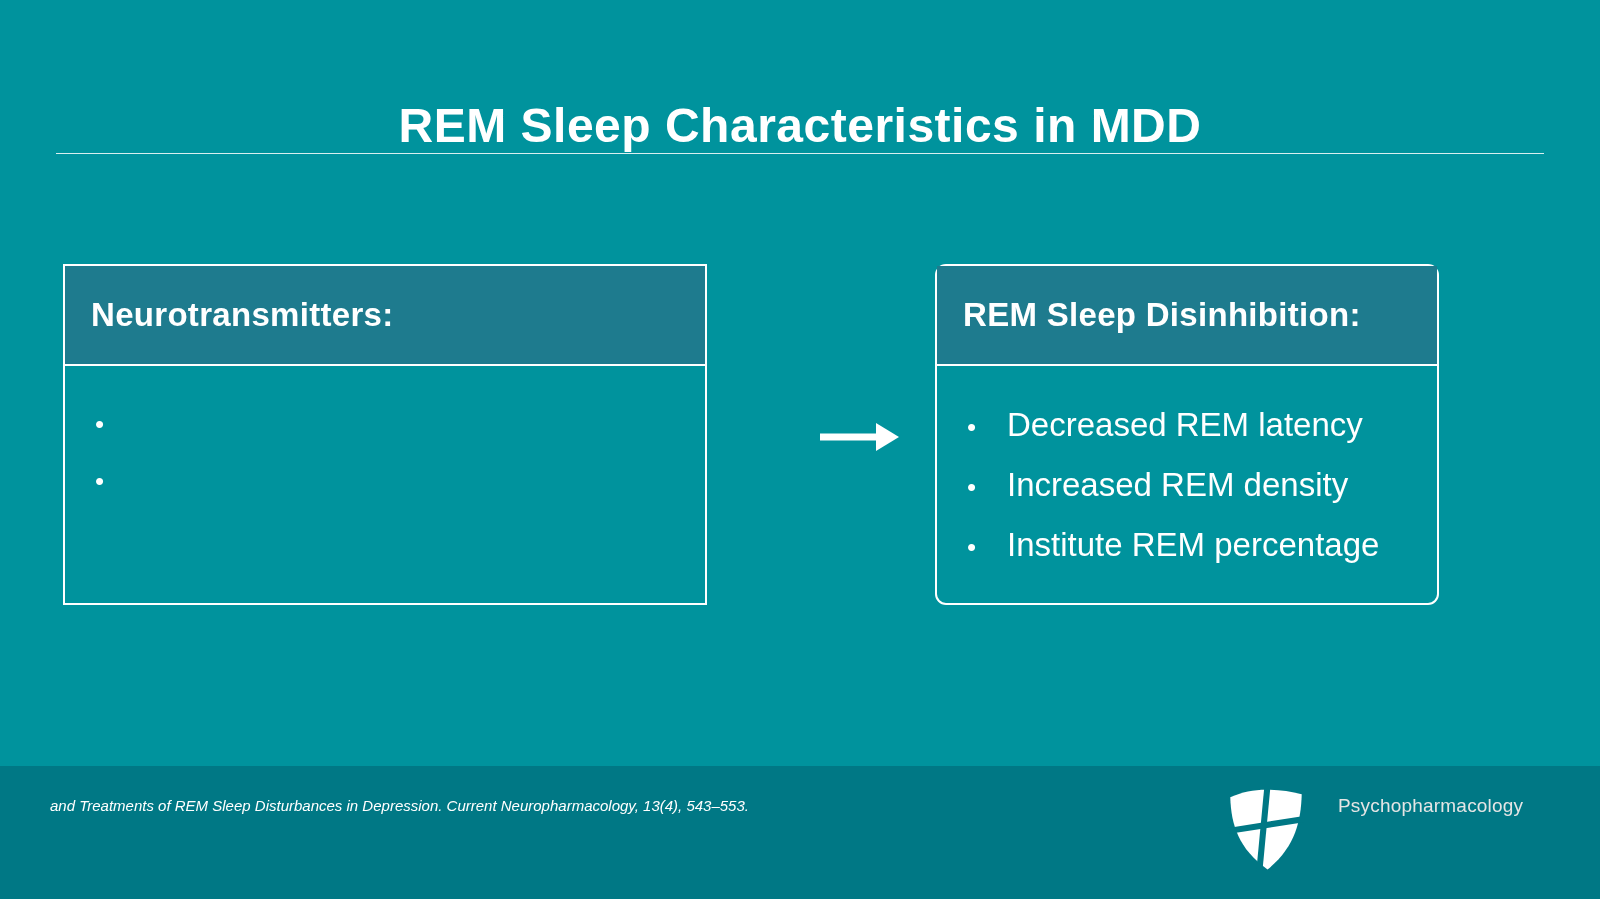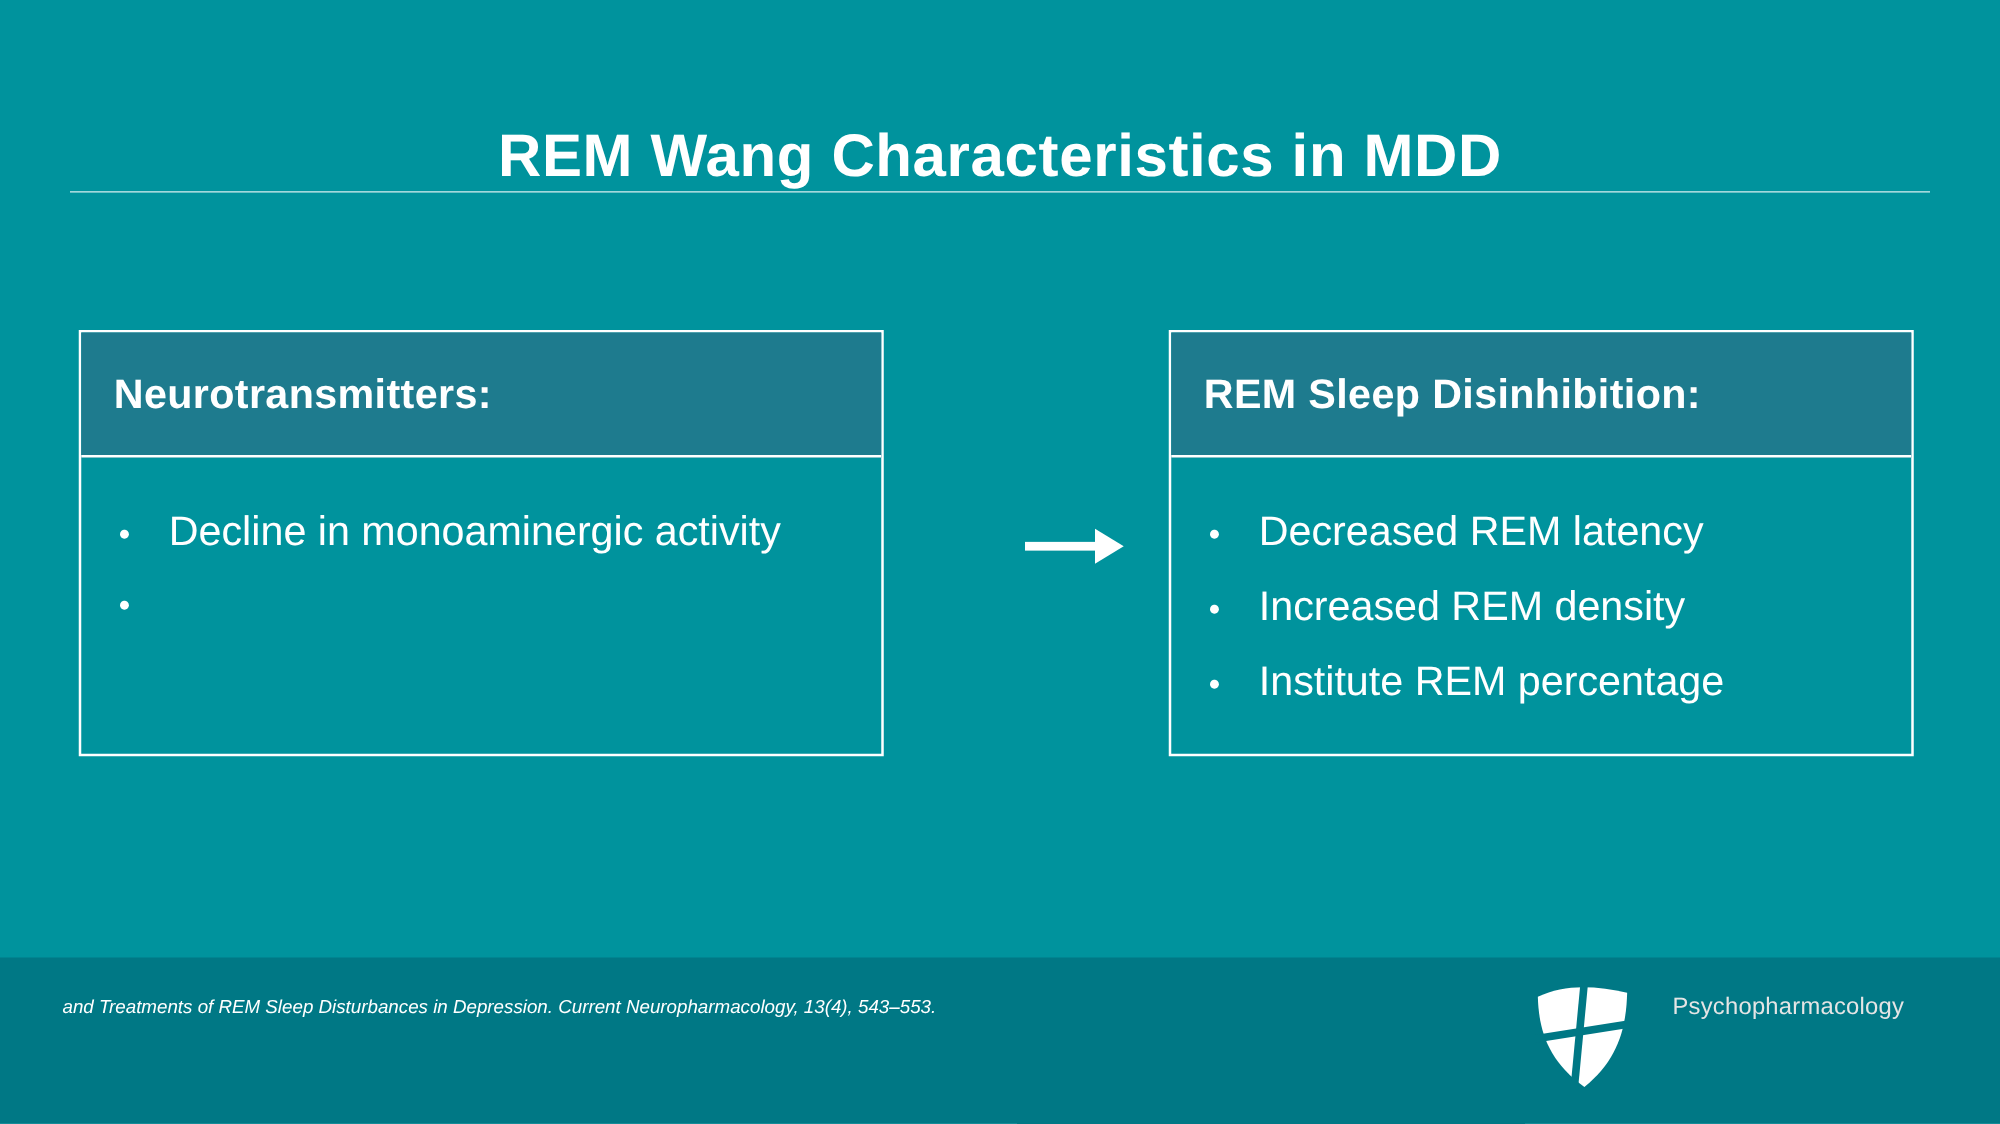--- a/index.html
+++ b/index.html
@@ -18,21 +18,21 @@
   }
   .title-rule{
     position:absolute;top:153px;left:56px;right:56px;height:1px;
     background:rgba(255,255,255,.85);
   }
   .box{
     position:absolute;top:264px;height:341px;
     border:2px solid #fff;box-sizing:border-box;
   }
   .box-left{left:63px;width:644px;}
-  .box-right{left:935px;width:596px;}
+  .box-right{left:935px;width:504px;border-radius:11px;}
   .box-header{
     height:100px;box-sizing:border-box;
     background:var(--box_header_bg,#1E7B8E);
     border-bottom:2px solid #fff;
     display:flex;align-items:center;
     padding:0 26px;
     font-size:33px;font-weight:bold;letter-spacing:.3px;
   }
   .box-body{padding:30px 18px 0 30px;}
   .bullet-row{
@@ -60,31 +60,30 @@
     margin-left:34px;padding-top:3px;
     font-size:19px;line-height:29px;font-weight:300;
     color:#e5e5e5;letter-spacing:.2px;
   }
 </style>
 </head>
 <body>
 
 <div class="slide">
 
-  <h1 class="slide-title">REM Wang Characteristics in MDD</h1>
+  <h1 class="slide-title">REM Sleep Characteristics in MDD</h1>
   <div class="title-rule"></div>
 
   <div class="box box-left">
     <div class="box-header">
       <span>Neurotransmitters:</span>
     </div>
     <div class="box-body">
       <div class="bullet-row">
         <span class="bullet-dot">•</span>
-        <span>Decline in monoaminergic activity</span>
       </div>
       <div class="bullet-row">
         <span class="bullet-dot">•</span>
       </div>
     </div>
   </div>
 
   <svg class="flow-arrow" width="80" height="36" viewBox="0 0 80 36" aria-hidden="true">
     <rect x="0" y="14.5" width="57" height="7" fill="#ffffff"></rect>
     <polygon points="56,4 79,18 56,32" fill="#ffffff"></polygon>

